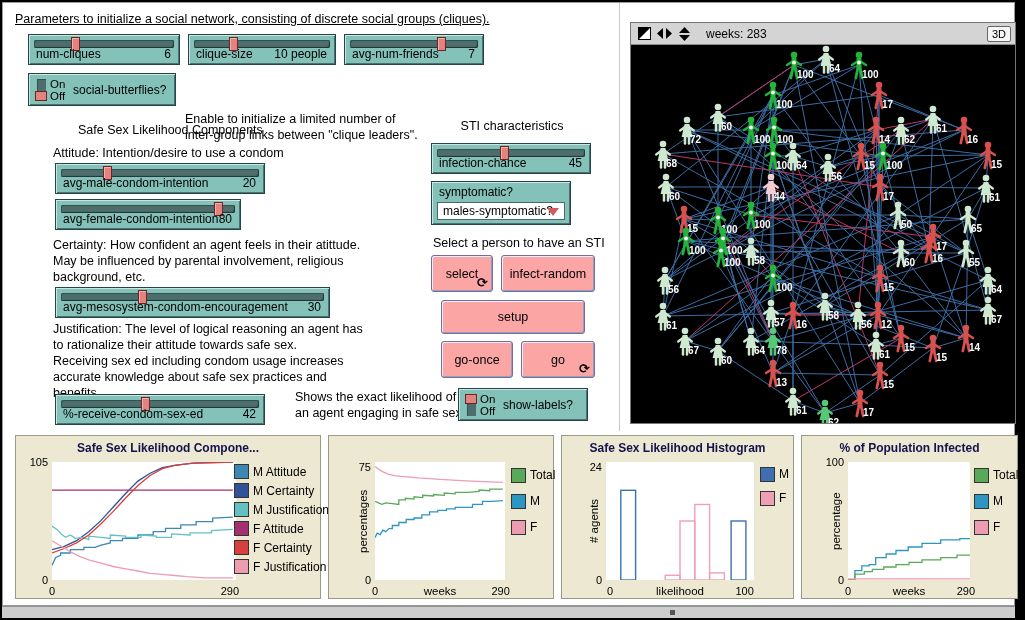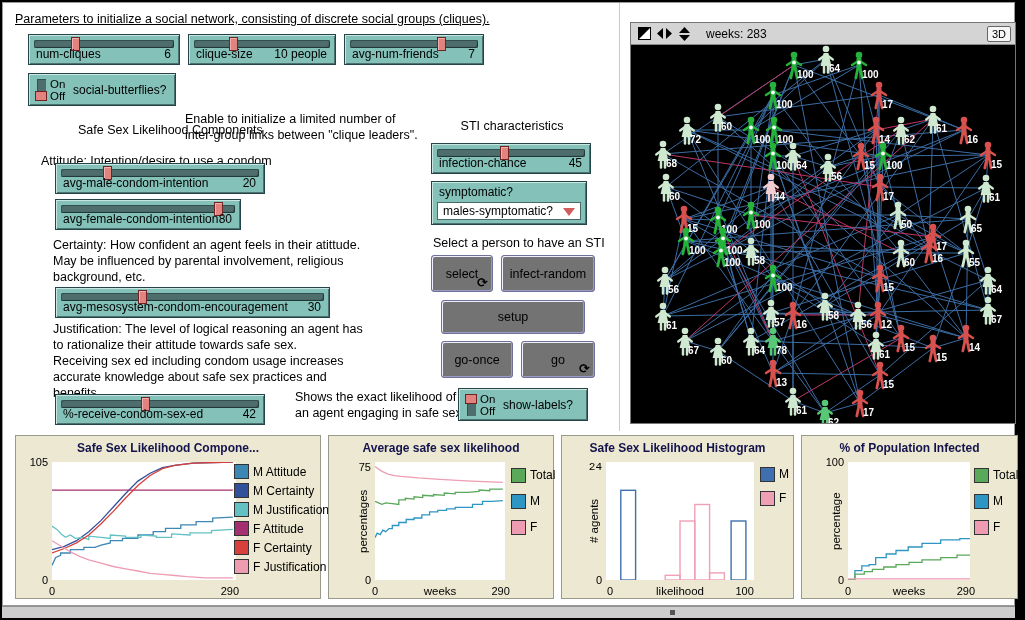--- a/index.html
+++ b/index.html
@@ -24,21 +24,21 @@
   .sl-row{position:absolute;left:7px;right:8px;bottom:3px;display:flex;justify-content:space-between;
           font-size:12px;}
   .nl-switch{position:absolute;background:#84c1b9;border:1px solid #24444a;
              box-shadow:inset 1px 1px 0 #c9e6e1, inset -1px -1px 0 #4a736f;box-sizing:border-box;}
   .sw-track{position:absolute;left:8px;top:5px;width:9px;height:22px;background:#4e6d6d;
             box-shadow:inset 1px 1px 0 #32504f;}
   .sw-handle{position:absolute;left:-2px;width:12px;height:10px;background:#e2837f;
              border:1px solid #6e2424;box-sizing:border-box;}
   .sw-labels{position:absolute;left:21px;top:4px;font-size:11.5px;line-height:12px;}
   .sw-name{position:absolute;left:44px;top:0;bottom:0;display:flex;align-items:center;font-size:12px;}
-  .nl-btn{position:absolute;background:#737373;border:1px solid #70719a;border-radius:3px;
+  .nl-btn{position:absolute;background:#fca5a5;border:1px solid #70719a;border-radius:3px;
           box-shadow:inset 1px 1px 0 #eef, inset -1px -1px 0 #9a9bc0;box-sizing:border-box;
           display:flex;align-items:center;justify-content:center;font-size:12.5px;cursor:pointer;}
   .forever{position:absolute;right:4px;bottom:1px;font-size:13px;font-weight:bold;}
   .nl-chooser{position:absolute;background:#84c1b9;border:1px solid #24444a;
               box-shadow:inset 1px 1px 0 #c9e6e1, inset -1px -1px 0 #4a736f;box-sizing:border-box;}
   .ch-label{position:absolute;left:7px;top:3px;font-size:12px;}
   .ch-box{position:absolute;left:5px;right:5px;top:20px;height:18px;background:#fff;
           border:1px solid #4a6a66;display:flex;align-items:center;padding-left:5px;
           font-size:12px;box-sizing:border-box;}
   .ch-arrow{position:absolute;right:5px;top:5px;width:0;height:0;border-left:6px solid transparent;
@@ -113,21 +113,21 @@
     <div class="sw-labels">
         <div>On</div>
         <div>Off</div>
       </div>
     <div class="sw-name">social-butterflies?</div>
   </div>
   <div class="note" style="left:182px;top:69px;margin-top:39px;">Enable to initialize a limited number of
 inter-group links between "clique leaders".</div>
 
   <div class="heading" style="left:75px;top:120px;">Safe Sex Likelihood Components</div>
-  <div class="note" style="left:38px;top:142px;margin-top:8px;">Attitude: Intention/desire to use a condom</div>
+  <div class="note" style="left:50px;top:142px;">Attitude: Intention/desire to use a condom</div>
 
   <div class="nl-slider" style="left:52px;top:160px;width:210px;height:31px;">
     <div class="sl-groove">
         <div class="sl-handle" style="left: 42px;"></div>
       </div>
     <div class="sl-row">
         <span>avg-male-condom-intention</span>
         <span>20</span>
       </div>
   </div>
@@ -190,21 +190,21 @@
   <div class="nl-slider" style="left:428px;top:140px;width:160px;height:31px;">
     <div class="sl-groove">
         <div class="sl-handle" style="left: 63px;"></div>
       </div>
     <div class="sl-row">
         <span>infection-chance</span>
         <span>45</span>
       </div>
   </div>
 
-  <div class="nl-chooser" style="left:428px;top:178px;width:156px;height:44px;">
+  <div class="nl-chooser" style="left:428px;top:178px;width:140px;height:44px;">
     <div class="ch-label">symptomatic?</div>
     <div class="ch-box">
       <span>males-symptomatic?</span>
       <span class="ch-arrow"></span>
     </div>
   </div>
 
   <div class="note" style="left:430px;top:232px;">Select a person to have an STI</div>
 
   <div class="nl-btn" style="left:428px;top:252px;width:62px;height:37px;">
@@ -1014,21 +1014,20 @@
           <span class="legend-swatch" style="background: rgb(216, 64, 60);"></span>
           <span class="legend-label">F Certainty</span>
         </div>
         <div class="legend-item" style="height: 19px;">
           <span class="legend-swatch" style="background: rgb(238, 156, 178);"></span>
           <span class="legend-label">F Justification</span>
         </div>
       </div>
     </div>
   <div class="plot-panel" style="left:325px;top:432px;width:226px;height:164px;">
-    <div class="plot-title">Average safe sex likelihood</div>
   <div class="plot-box" style="left: 46px; top: 26px; width: 130px; height: 118px;"><svg width="130" height="118">
           <polyline points="0.0,39.3 3.5,40.8 6.9,42.4 10.8,40.8 17.3,41.6 23.8,42.4 23.8,37.8 30.3,37.8 30.3,36.3 39.0,37.1 39.0,34.8 47.7,35.6 47.7,33.3 58.5,34.0 58.5,32.5 69.3,33.3 69.3,31.0 80.2,31.8 80.2,30.3 93.2,30.3 104.0,29.5 104.0,28.0 114.8,28.7 114.8,27.2 127.8,27.2" fill="none" stroke="#5aa85a" stroke-width="1.3"></polyline>
           <polyline points="0.0,75.6 2.2,71.1 5.2,72.6 7.8,68.1 10.8,69.6 13.9,66.6 17.3,66.6 17.3,63.5 23.8,63.5 23.8,60.5 31.2,60.5 31.2,57.5 39.0,57.5 39.0,56.0 46.8,56.0 46.8,52.9 54.6,52.9 54.6,49.9 62.8,49.9 62.8,48.4 71.5,48.4 71.5,46.9 80.2,46.9 80.2,45.4 88.8,45.4 97.5,45.4 97.5,42.4 107.5,42.4 107.5,39.3 117.0,39.3 127.8,38.6" fill="none" stroke="#2e96c3" stroke-width="1.3"></polyline>
           <polyline points="0.0,4.5 6.5,9.1 13.0,12.1 19.5,13.6 26.0,14.4 34.7,15.1 43.3,15.9 54.2,16.6 65.0,17.4 78.0,18.2 91.0,18.9 108.3,19.7 127.8,20.4" fill="none" stroke="#ee9cb2" stroke-width="1.3"></polyline>
         </svg></div>
       <span class="tick tick-y" style="left: 16px; top: 24.5385px;">75</span>
       <span class="tick tick-y" style="left: 16px; top: 138px;">0</span>
       <span class="tick tick-x" style="left: 29px; top: 149px;">0</span>
       <span class="tick tick-x" style="left: 154.667px; top: 149px;">290</span>
       <span class="axis-label-x" style="left: 71px; width: 80px; top: 149px;">weeks</span>
@@ -1051,21 +1050,21 @@
   <div class="plot-panel" style="left:558px;top:432px;width:233px;height:164px;">
     <div class="plot-title">Safe Sex Likelihood Histogram</div>
   <div class="plot-box" style="left: 44px; top: 26px; width: 148px; height: 118px;"><svg width="148" height="118">
           <rect x="14.8" width="14.8" y="28.3" height="89.7" fill="none" stroke="#3f6fb0" stroke-width="1.4"></rect>
           <rect x="59.2" width="14.8" y="113.3" height="4.7" fill="none" stroke="#f0a0b4" stroke-width="1.4"></rect>
           <rect x="74.0" width="14.8" y="59.0" height="59.0" fill="none" stroke="#f0a0b4" stroke-width="1.4"></rect>
           <rect x="88.8" width="14.8" y="42.5" height="75.5" fill="none" stroke="#f0a0b4" stroke-width="1.4"></rect>
           <rect x="103.6" width="14.8" y="110.9" height="7.1" fill="none" stroke="#f0a0b4" stroke-width="1.4"></rect>
           <rect x="125.1" width="14.8" y="59.0" height="59.0" fill="none" stroke="#3f6fb0" stroke-width="1.4"></rect>
         </svg></div>
-      <span class="tick tick-y" style="left: 14px; top: 24.72px; font-family: Liberation Mono, monospace;">24</span>
+      <span class="tick tick-y" style="left: 14px; top: 24.72px;">24</span>
       <span class="tick tick-y" style="left: 14px; top: 138px;">0</span>
       <span class="tick tick-x" style="left: 31.0364px; top: 149px;">0</span>
       <span class="tick tick-x" style="left: 165.582px; top: 149px;">100</span>
       <span class="axis-label-x" style="left: 78px; width: 80px; top: 149px;">likelihood</span>
       <span class="axis-label-y" style="left: 26px; top: 107px;"># agents</span>
       <div class="legend" style="left: 198px; top: 26px;">
         <div class="legend-item" style="height: 24px;">
           <span class="legend-swatch" style="background: rgb(63, 111, 176);"></span>
           <span class="legend-label">M</span>
         </div>

